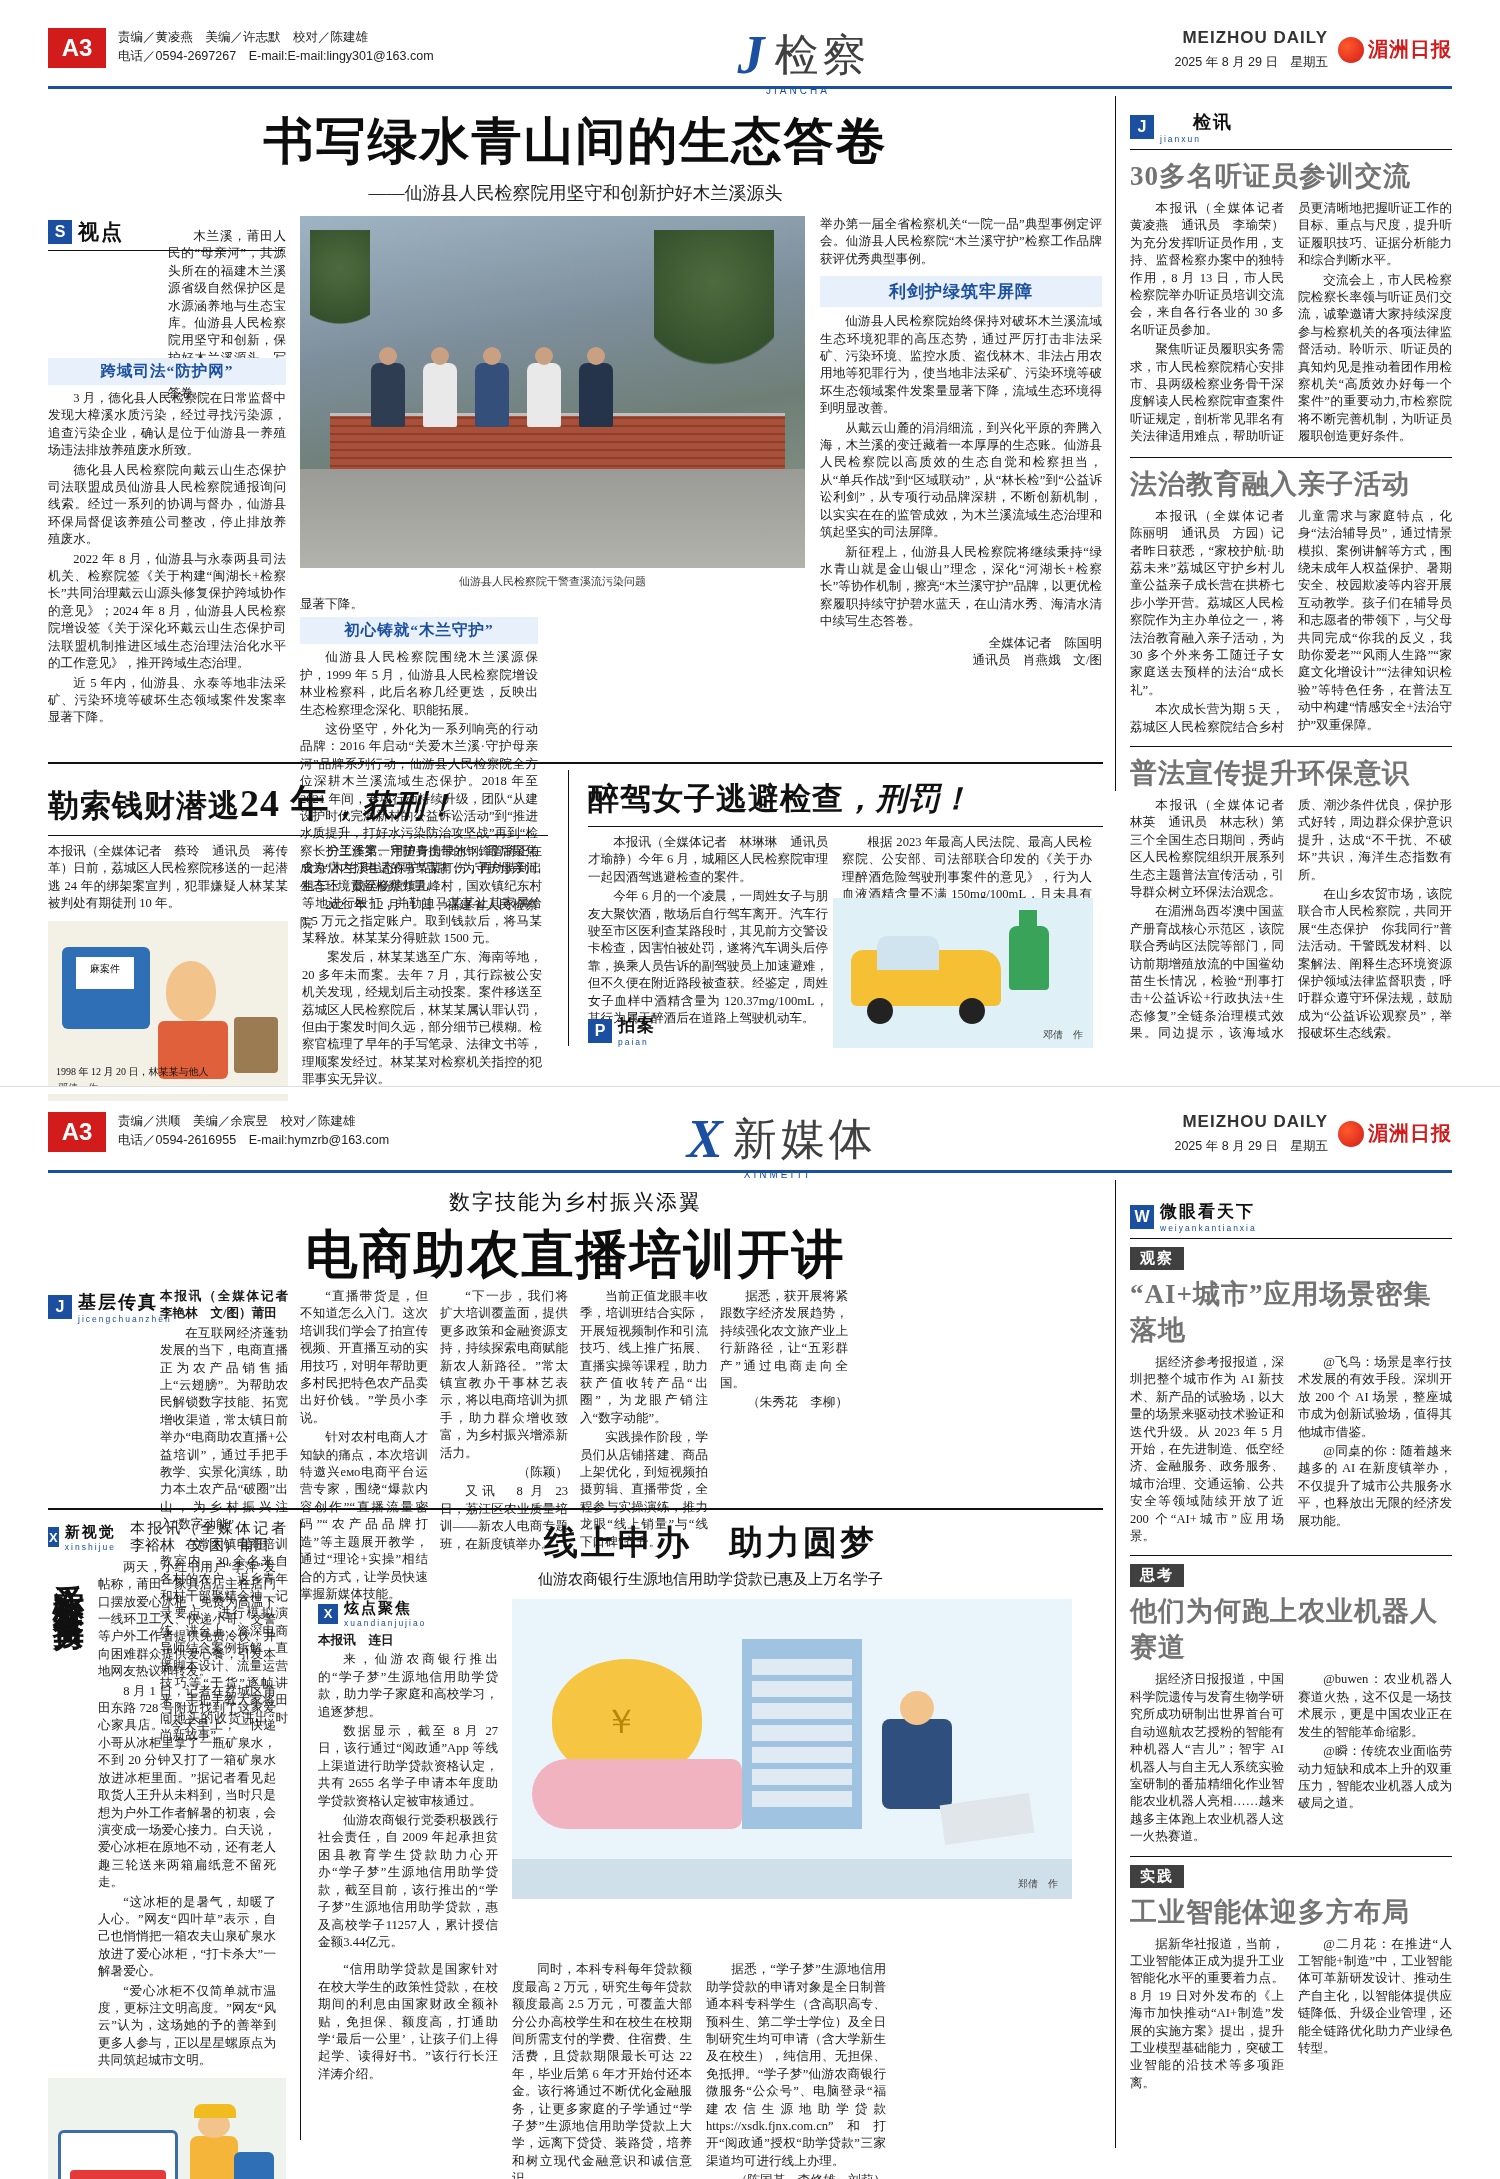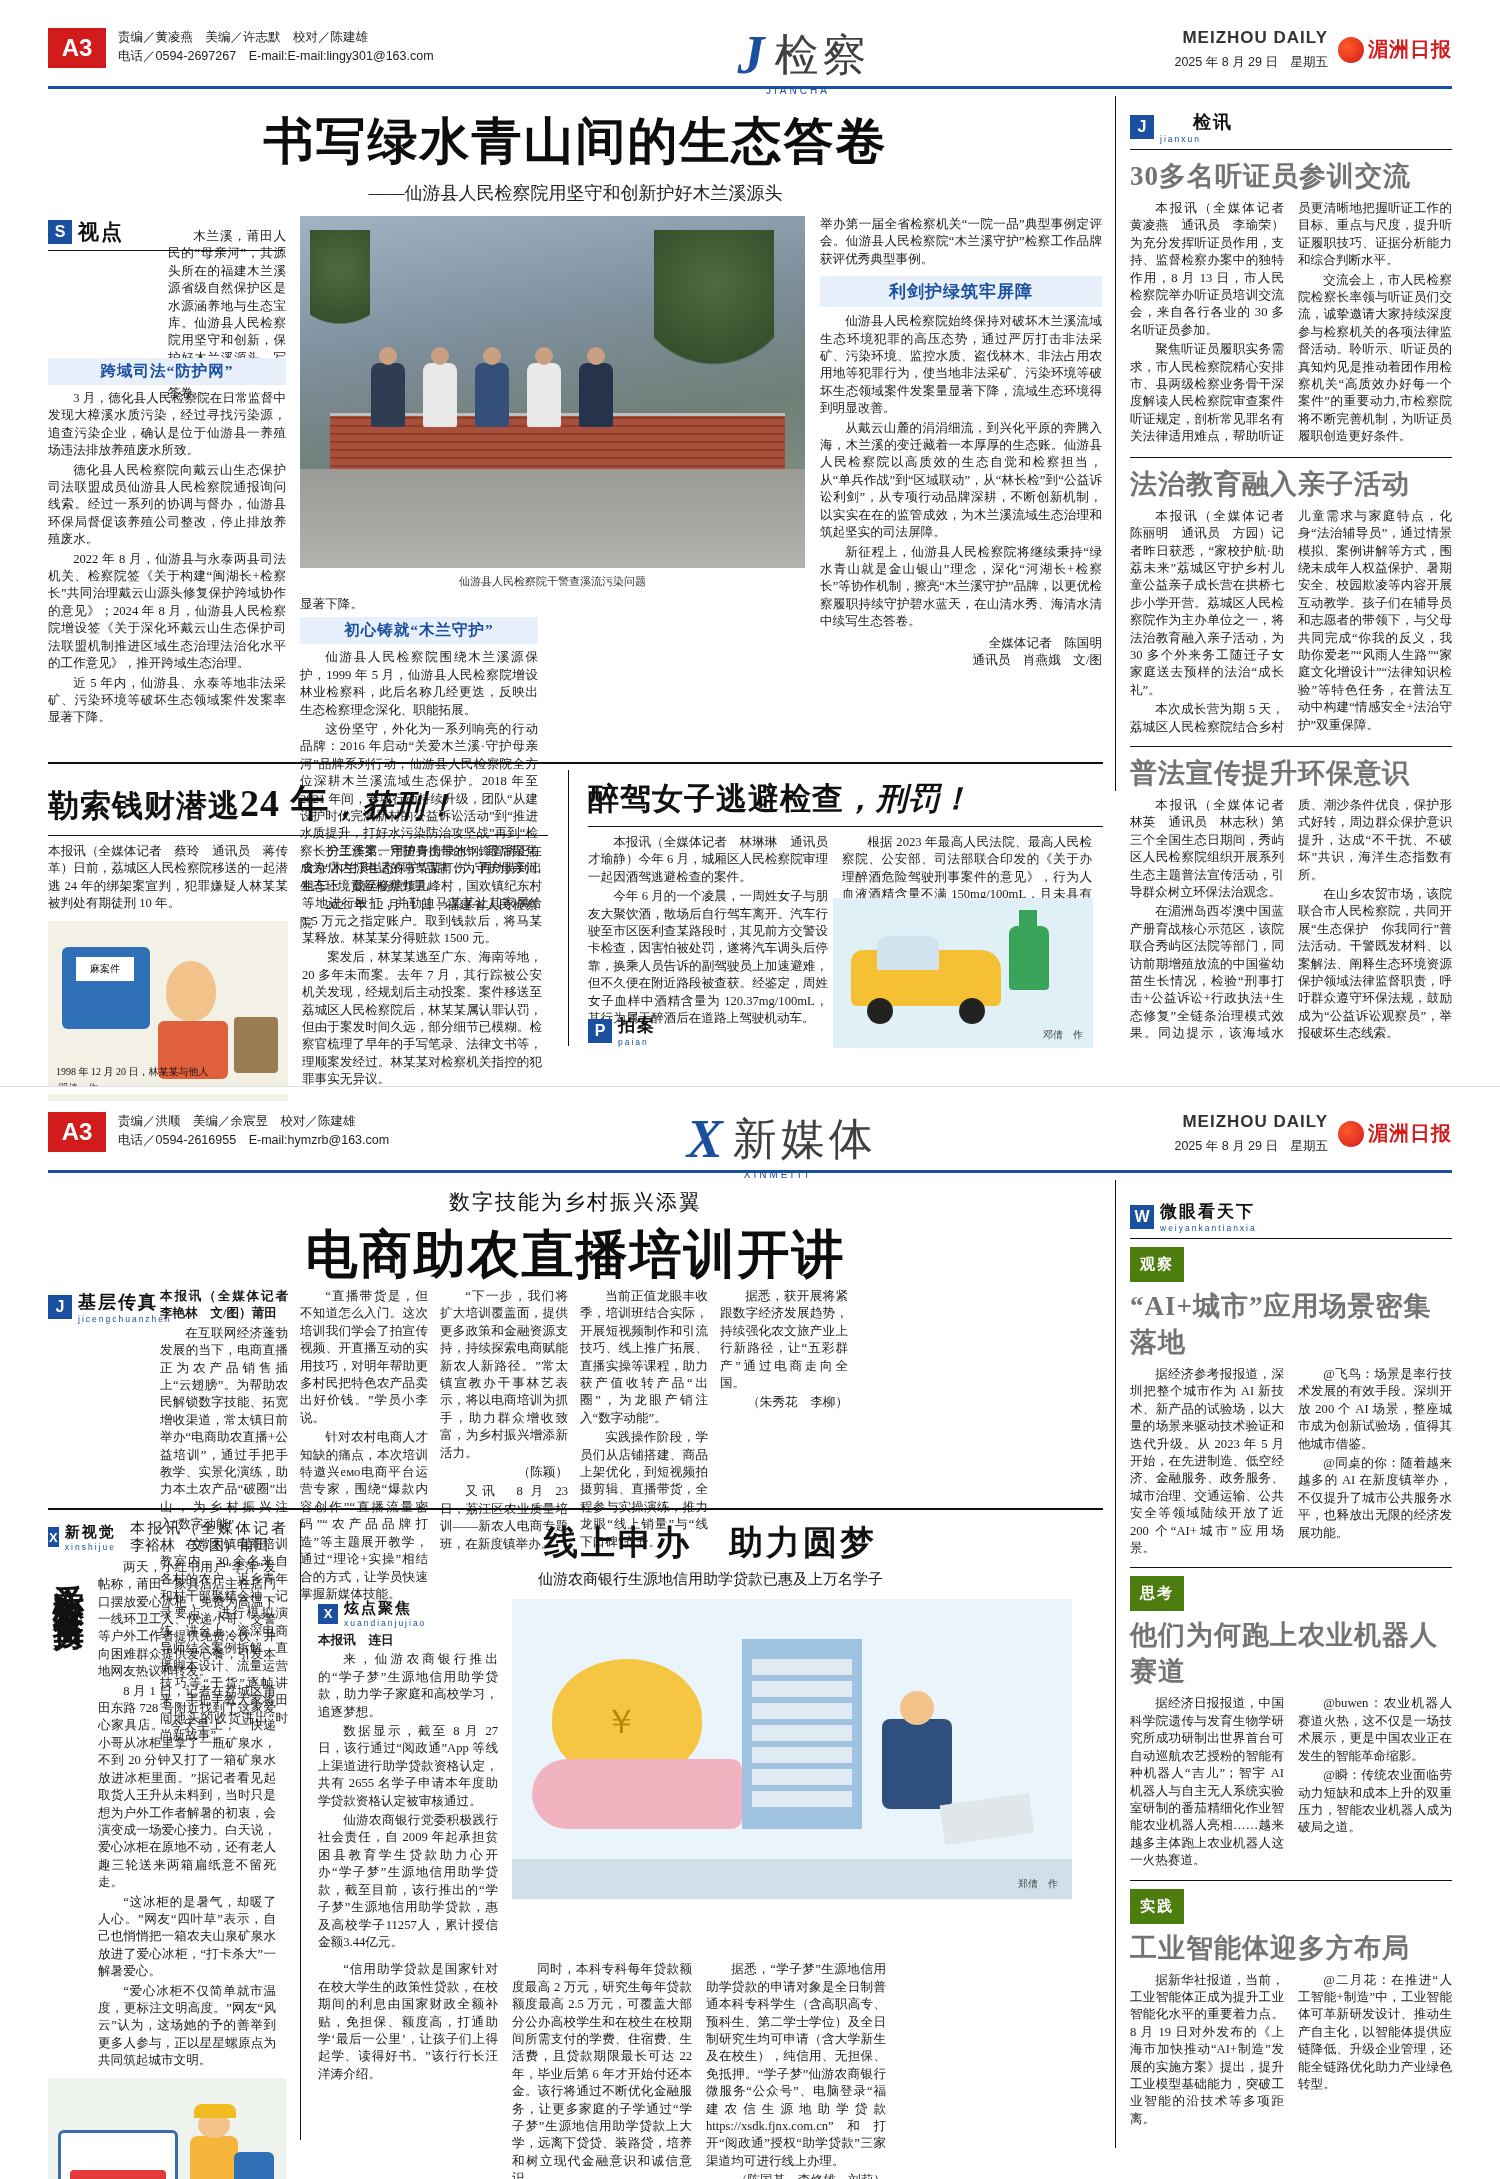--- a/index.html
+++ b/index.html
@@ -132,22 +132,22 @@
   
   .blue-sub {
     color:#1b4fa0; font-weight:bold; font-size:15.5px; text-align:center;
     letter-spacing:1px;
   }
 
   .sec-head-blue {
     font-size:27px; font-weight:bold; color:#737373; letter-spacing:1px;
   }
   .badge-blue {
-    display:inline-block; background:#4d7c0f; color:#fff; font-size:15px;
-    padding:8px 10px; font-weight:bold; letter-spacing:2px;
+    display:inline-block; background:#404040; color:#fff; font-size:15px;
+    padding:2px 10px; font-weight:bold; letter-spacing:2px;
   }
 
   .col { position:absolute; }
 
   .vert-title {
     writing-mode:vertical-rl; text-orientation:upright;
     font-size:31px; font-weight:bold; letter-spacing:4px; line-height:40px;
   }
 </style>
 </head>
@@ -287,21 +287,21 @@
   <div class="col" style="left:48px; top:778px; width:500px;">
     <div style="font-size:31px; font-weight:bold; letter-spacing:1px;">
       <span>勒索钱财潜逃</span><span style="font-size:38px;">24 年</span><span style="font-style:italic;">，获刑！</span>
     </div>
     <div style="height:1px;background:#111;margin:6px 0 7px;"></div>
     <div style="display:flex; gap:14px;">
       <div style="width:240px;">
         <div class="body-txt">本报讯（全媒体记者　蔡玲　通讯员　蒋传革）日前，荔城区人民检察院移送的一起潜逃 24 年的绑架案宣判，犯罪嫌疑人林某某被判处有期徒刑 10 年。</div>
         <div class="cartoon cartoon-a" style="width:240px;height:180px;margin-top:8px;">
           <div style="position:absolute;left:14px;top:26px;width:88px;height:82px;background:#2f6fb5;border-radius:6px;"></div>
-          <div style="position:absolute;left:28px;top:36px;width:58px;height:24px;background:#fff;font-size:10px;text-align:center;line-height:24px;">麻案件</div>
+          <div style="position:absolute;left:28px;top:36px;width:58px;height:32px;background:#fff;font-size:10px;text-align:center;line-height:24px;">麻案件</div>
           <div style="position:absolute;left:118px;top:40px;width:50px;height:60px;border-radius:50% 50% 45% 45%;background:#f2c48b;"></div>
           <div style="position:absolute;left:110px;top:100px;width:70px;height:58px;background:#e0603c;border-radius:6px;"></div>
           <div style="position:absolute;left:186px;top:96px;width:44px;height:56px;background:#9a7b52;border-radius:4px;"></div>
           <div class="sig" style="left:10px; bottom:6px;">邓倩　作</div>
           <div style="position:absolute;left:8px;bottom:22px;font-size:10px;">1998 年 12 月 20 日，林某某与他人</div>
         </div>
       </div>
       <div class="body-txt" style="width:240px;">
         <p>分工作案。用随身携带的钢锋管将正在食杂店内打电话的马某某打伤，再劫持到出租车上，载至杨塘镇几峰村，国欢镇纪东村等地进行殴打，并勒迫马某某让其家属给 1.5 万元之指定账户。取到钱款后，将马某某释放。林某某分得赃款 1500 元。</p>
         <p>案发后，林某某逃至广东、海南等地，20 多年未而案。去年 7 月，其行踪被公安机关发现，经规划后主动投案。案件移送至荔城区人民检察院后，林某某属认罪认罚，但由于案发时间久远，部分细节已模糊。检察官梳理了早年的手写笔录、法律文书等，理顺案发经过。林某某对检察机关指控的犯罪事实无异议。</p>

